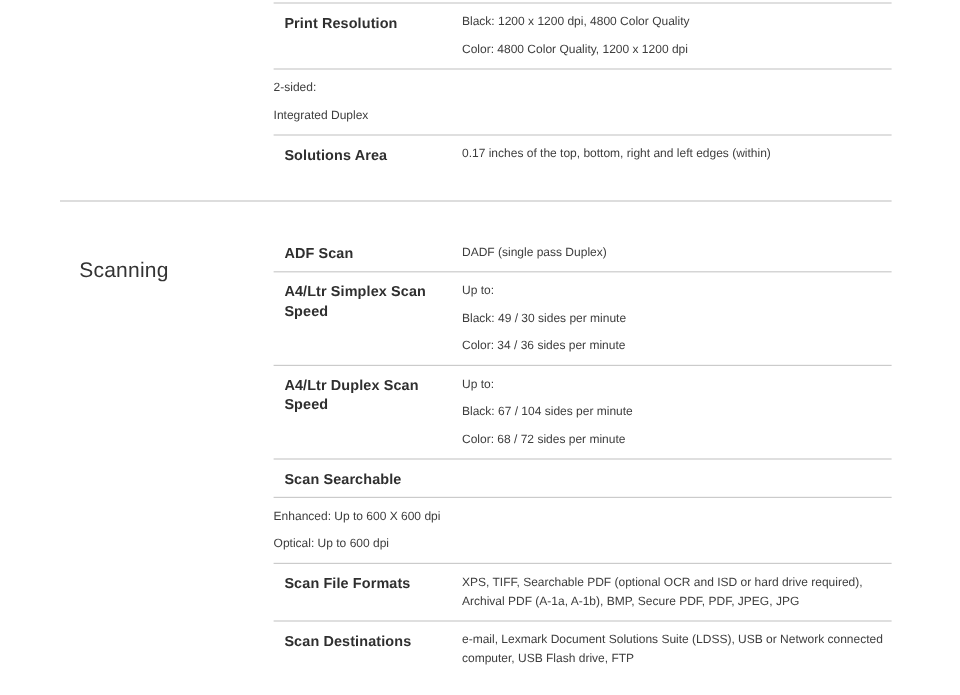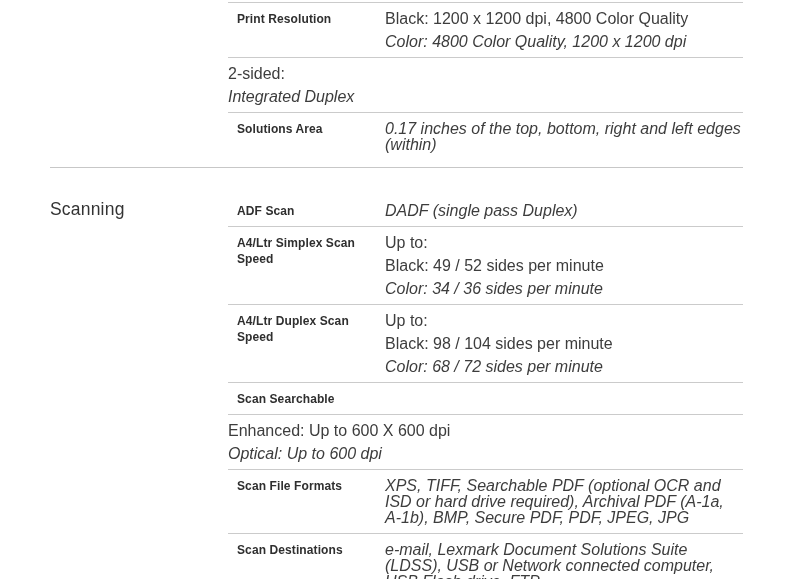--- a/index.html
+++ b/index.html
@@ -47,46 +47,45 @@
     padding-right: 28px;
     font-size: 12px;
     line-height: 16px;
     font-weight: 700;
     color: #2f2f2f;
     letter-spacing: 0.1px;
   }
   .spec-value {
     flex: 1;
     min-width: 0;
-    font-size: 16px;
+    font-size: 10px;
     line-height: 16px;
     color: #3d3d3d;
   }
   .spec-value p {
     margin: 0 0 7px 0;
   }
   .spec-value p:last-child {
     margin-bottom: 0;
-    font-style: italic;
   }
 
   
   .section-divider {
     position: absolute;
     top: 167px;
     left: 50px;
     width: 693px;
     height: 1px;
     background: #c7c7c7;
   }
   .section-title {
     position: absolute;
     top: 198px;
     left: 50px;
-    margin: 0;
+    margin: 16px;
     font-size: 17.5px;
     line-height: 22px;
     font-weight: 400;
     color: #333333;
     letter-spacing: 0.2px;
   }
 </style>
 </head>
 <body>
 
@@ -128,30 +127,30 @@
       <div class="spec-label">ADF Scan</div>
       <div class="spec-value">
         <p>DADF (single pass Duplex)</p>
       </div>
     </div>
 
     <div class="spec-row">
       <div class="spec-label">A4/Ltr Simplex Scan Speed</div>
       <div class="spec-value">
         <p>Up to:</p>
-        <p>Black: 49 / 52 sides per minute</p>
+        <p>Black: 49 / 30 sides per minute</p>
         <p>Color: 34 / 36 sides per minute</p>
       </div>
     </div>
 
     <div class="spec-row">
       <div class="spec-label">A4/Ltr Duplex Scan Speed</div>
       <div class="spec-value">
         <p>Up to:</p>
-        <p>Black: 98 / 104 sides per minute</p>
+        <p>Black: 67 / 104 sides per minute</p>
         <p>Color: 68 / 72 sides per minute</p>
       </div>
     </div>
 
     <div class="spec-row">
       <div class="spec-label">Scan Searchable</div>
     </div>
 
     <div class="spec-row">
       <div class="spec-value">

